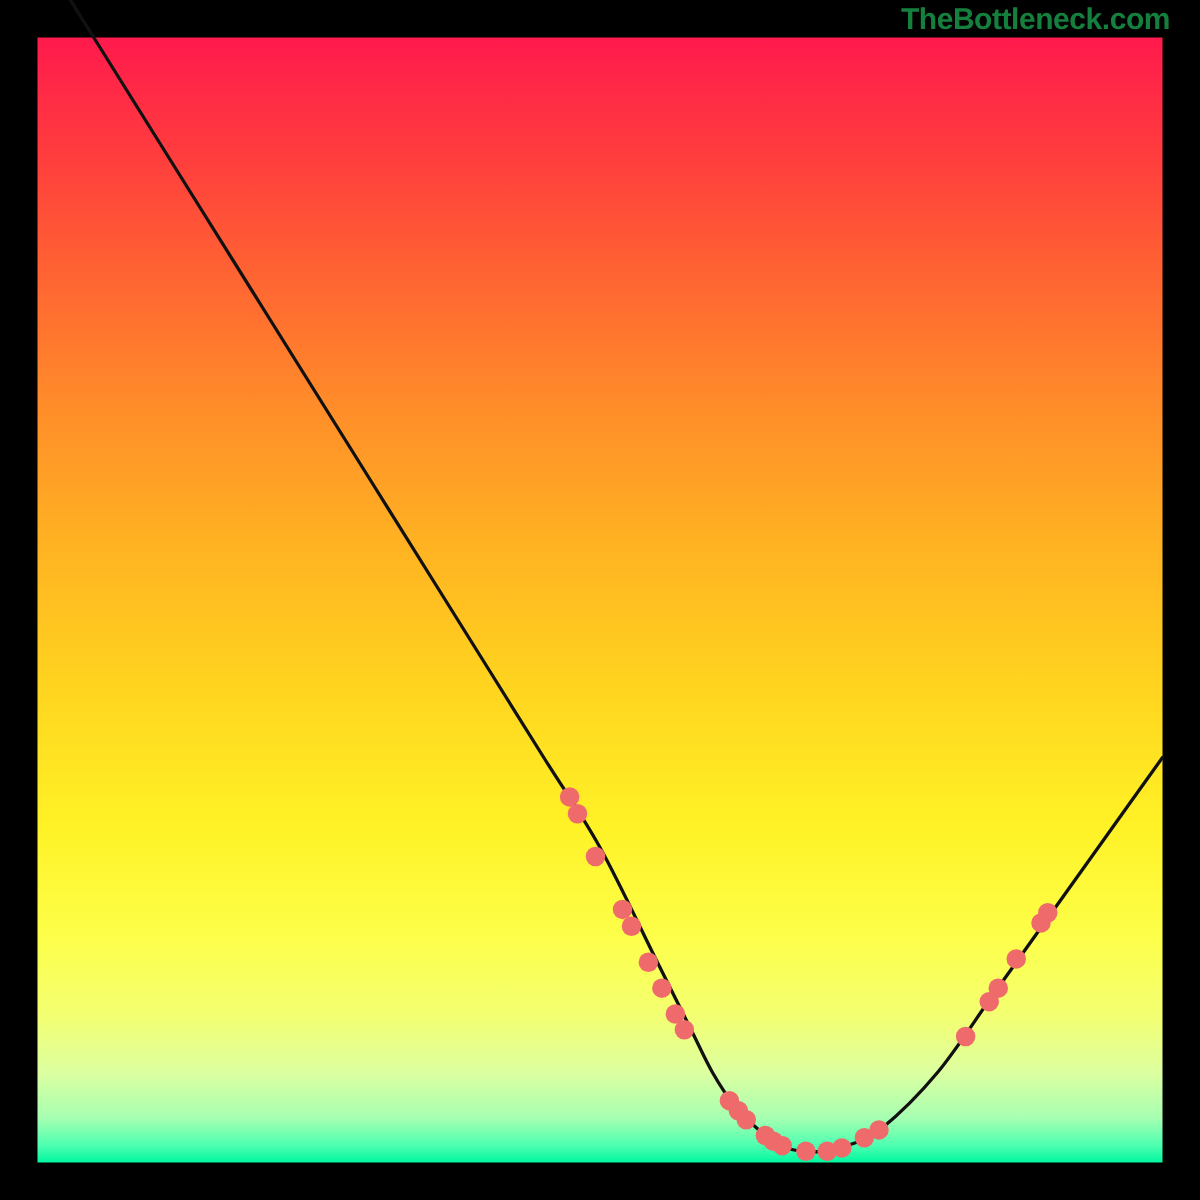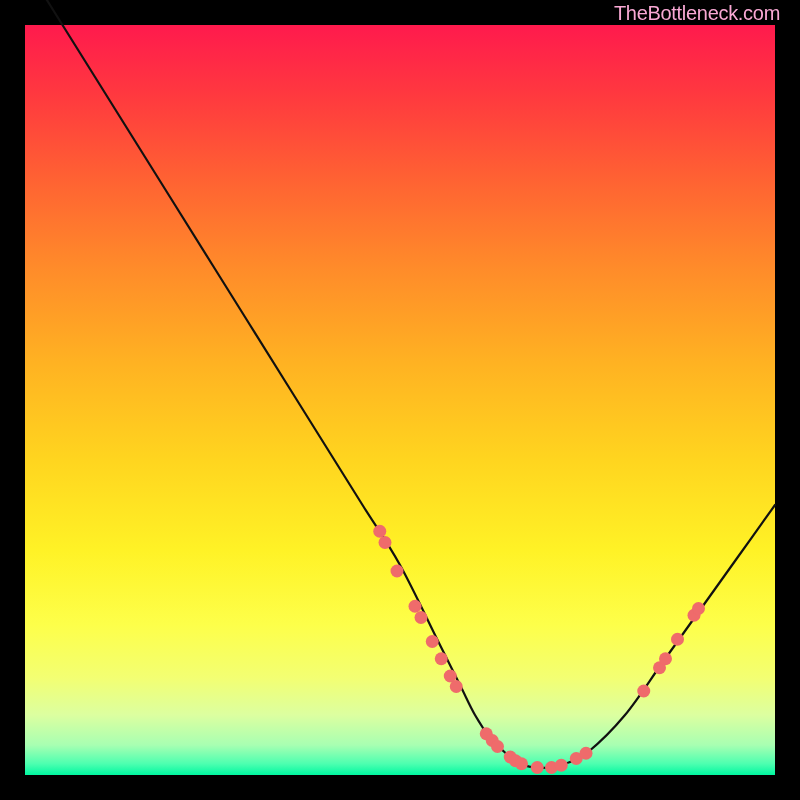--- a/index.html
+++ b/index.html
@@ -13,23 +13,23 @@
   }
   .container {
     position: relative;
     width: 800px;
     height: 800px;
   }
   .attribution {
     position: absolute;
     top: 2px;
     right: 20px;
-    color: #f9a8d4;
+    color: #15803d;
     font-size: 20px;
-    font-weight: normal;
+    font-weight: bold;
     letter-spacing: -0.3px;
     z-index: 5;
   }
   .plot-area {
     position: absolute;
     left: 25px;
     top: 25px;
     width: 750px;
     height: 750px;
     background: linear-gradient(to bottom,

